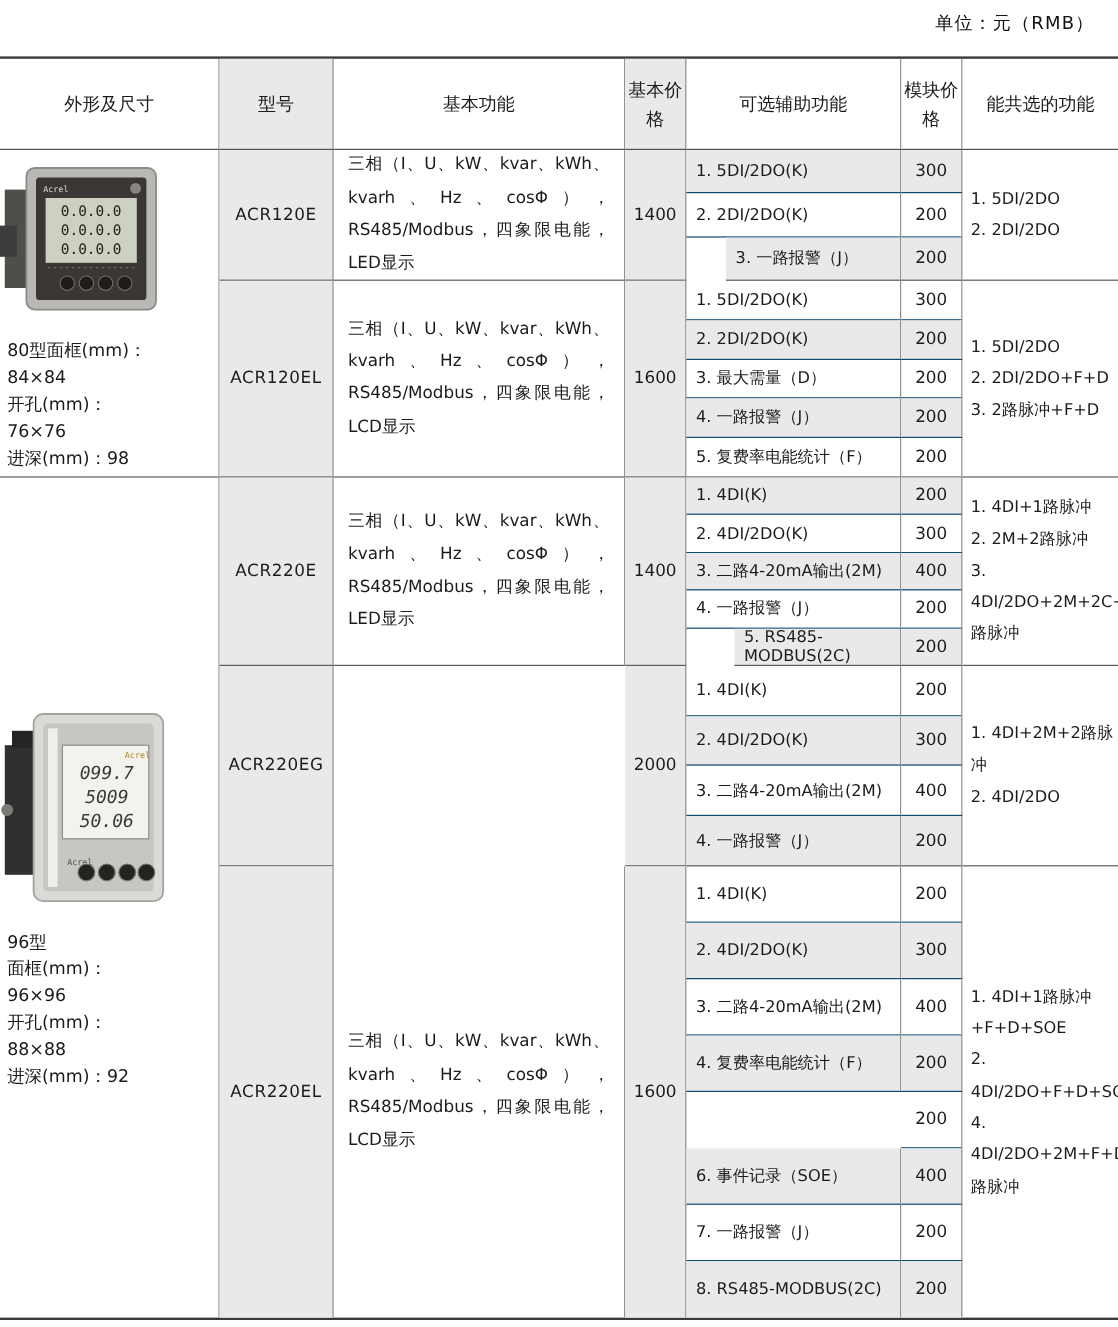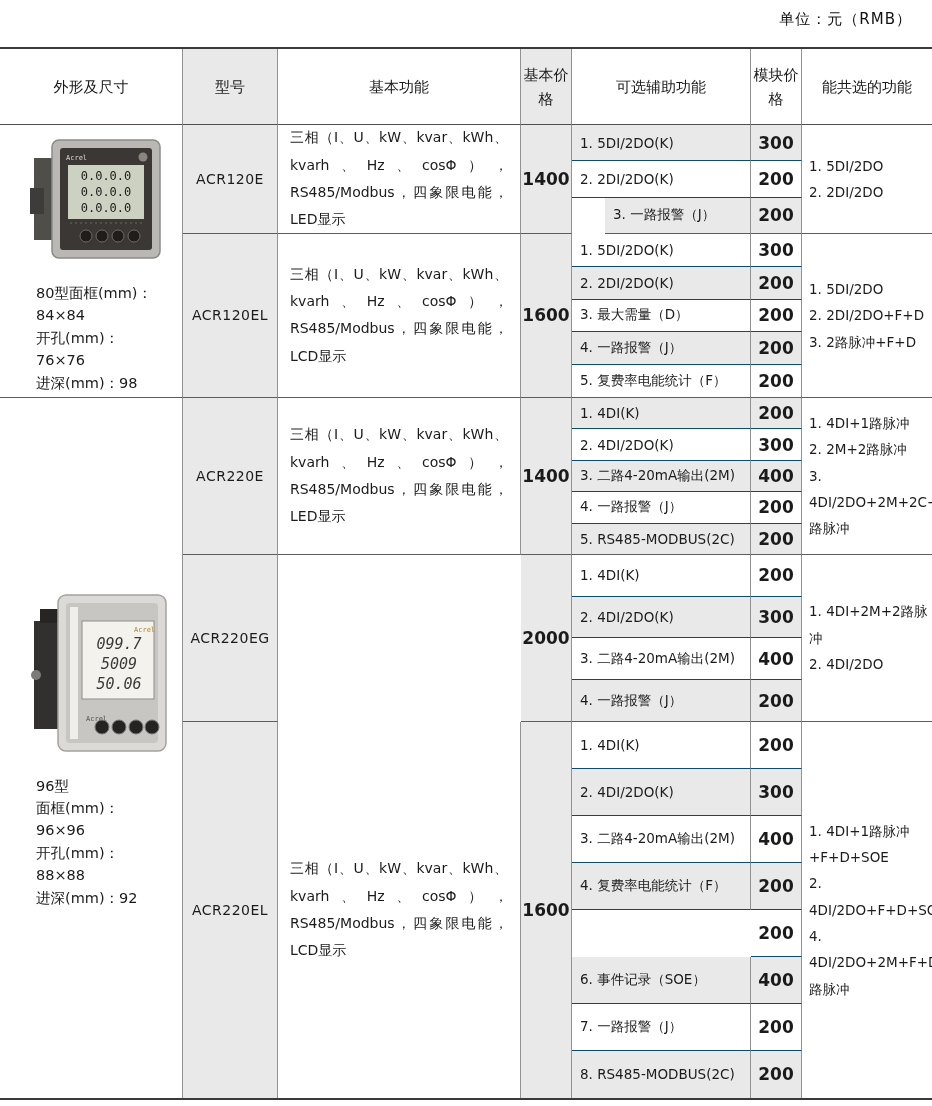--- a/index.html
+++ b/index.html
@@ -24,26 +24,26 @@
   .cell{border-right:1px solid #929292;}
   .lastcol{border-right:none;}
   .shade{background:#e9e9e9;}
   .hdr{border-bottom:1px solid #4f4f4f;display:flex;align-items:center;justify-content:center;
        text-align:center;font-size:15px;line-height:1.6;}
   .gend{border-bottom:1px solid #5d5d5d;}
   .optline{border-bottom:1px solid #0c4a6e;}
   .model{display:flex;align-items:center;justify-content:center;font-size:14px;letter-spacing:.5px;}
   .funcwrap{display:flex;align-items:center;}
   .func{width:100%;padding:10px 12px;font-size:14px;line-height:1.95;text-align:justify;}
-  .bprice,.mprice{display:flex;align-items:center;justify-content:center;font-size:17px;font-weight:bold;}
+  .bprice,.mprice{display:flex;align-items:center;justify-content:center;font-size:14px;}
   .opt{display:flex;align-items:center;padding-left:8px;font-size:13.5px;}
   .comb{display:flex;flex-direction:column;justify-content:center;padding:6px 2px 6px 7px;
         font-size:13.5px;line-height:1.95;}
   .imgcell{display:flex;flex-direction:column;align-items:flex-start;justify-content:center;
-           padding-left:30px;gap:16px;}
+           gap:16px;}
   .dims{font-size:14.5px;line-height:1.55;margin-left:6px;}
   svg text{font-family:"DejaVu Sans Mono","Liberation Mono",monospace;}
 </style>
 </head>
 <body>
 
 <div id="canvas">
   <div id="unit-note">单位：元（RMB）</div>
 
   <div id="tbl">
@@ -157,21 +157,21 @@
         <div>3. 4DI/2DO+2M+2C+2路脉冲</div>
       </div>
       <div class="cell opt shade optline" style="grid-area: 10 / 5;">1. 4DI(K)</div>
       <div class="cell mprice shade optline" style="grid-area: 10 / 6;">200</div>
       <div class="cell opt optline" style="grid-area: 11 / 5;">2. 4DI/2DO(K)</div>
       <div class="cell mprice optline" style="grid-area: 11 / 6;">300</div>
       <div class="cell opt shade optline" style="grid-area: 12 / 5;">3. 二路4-20mA输出(2M)</div>
       <div class="cell mprice shade optline" style="grid-area: 12 / 6;">400</div>
       <div class="cell opt optline" style="grid-area: 13 / 5;">4. 一路报警（J）</div>
       <div class="cell mprice optline" style="grid-area: 13 / 6;">200</div>
-      <div class="cell opt shade gend" style="grid-area: 14 / 5;">5. RS485-MODBUS(2C)</div>
+      <div class="cell opt shade gend" style="grid-area: 14 / 5; margin-left: 40px;">5. RS485-MODBUS(2C)</div>
       <div class="cell mprice shade gend" style="grid-area: 14 / 6;">200</div>
       <div class="cell shade model gend" style="grid-area: 15 / 2 / span 4;">ACR220EG</div>
       <div class="cell shade bprice gend" style="grid-area: 15 / 4 / span 4;">2000</div>
       <div class="comb lastcol gend" style="grid-area: 15 / 7 / span 4;">
         <div>1. 4DI+2M+2路脉冲</div>
         <div>2. 4DI/2DO</div>
       </div>
       <div class="cell opt optline" style="grid-area: 15 / 5;">1. 4DI(K)</div>
       <div class="cell mprice optline" style="grid-area: 15 / 6;">200</div>
       <div class="cell opt shade optline" style="grid-area: 16 / 5;">2. 4DI/2DO(K)</div>

